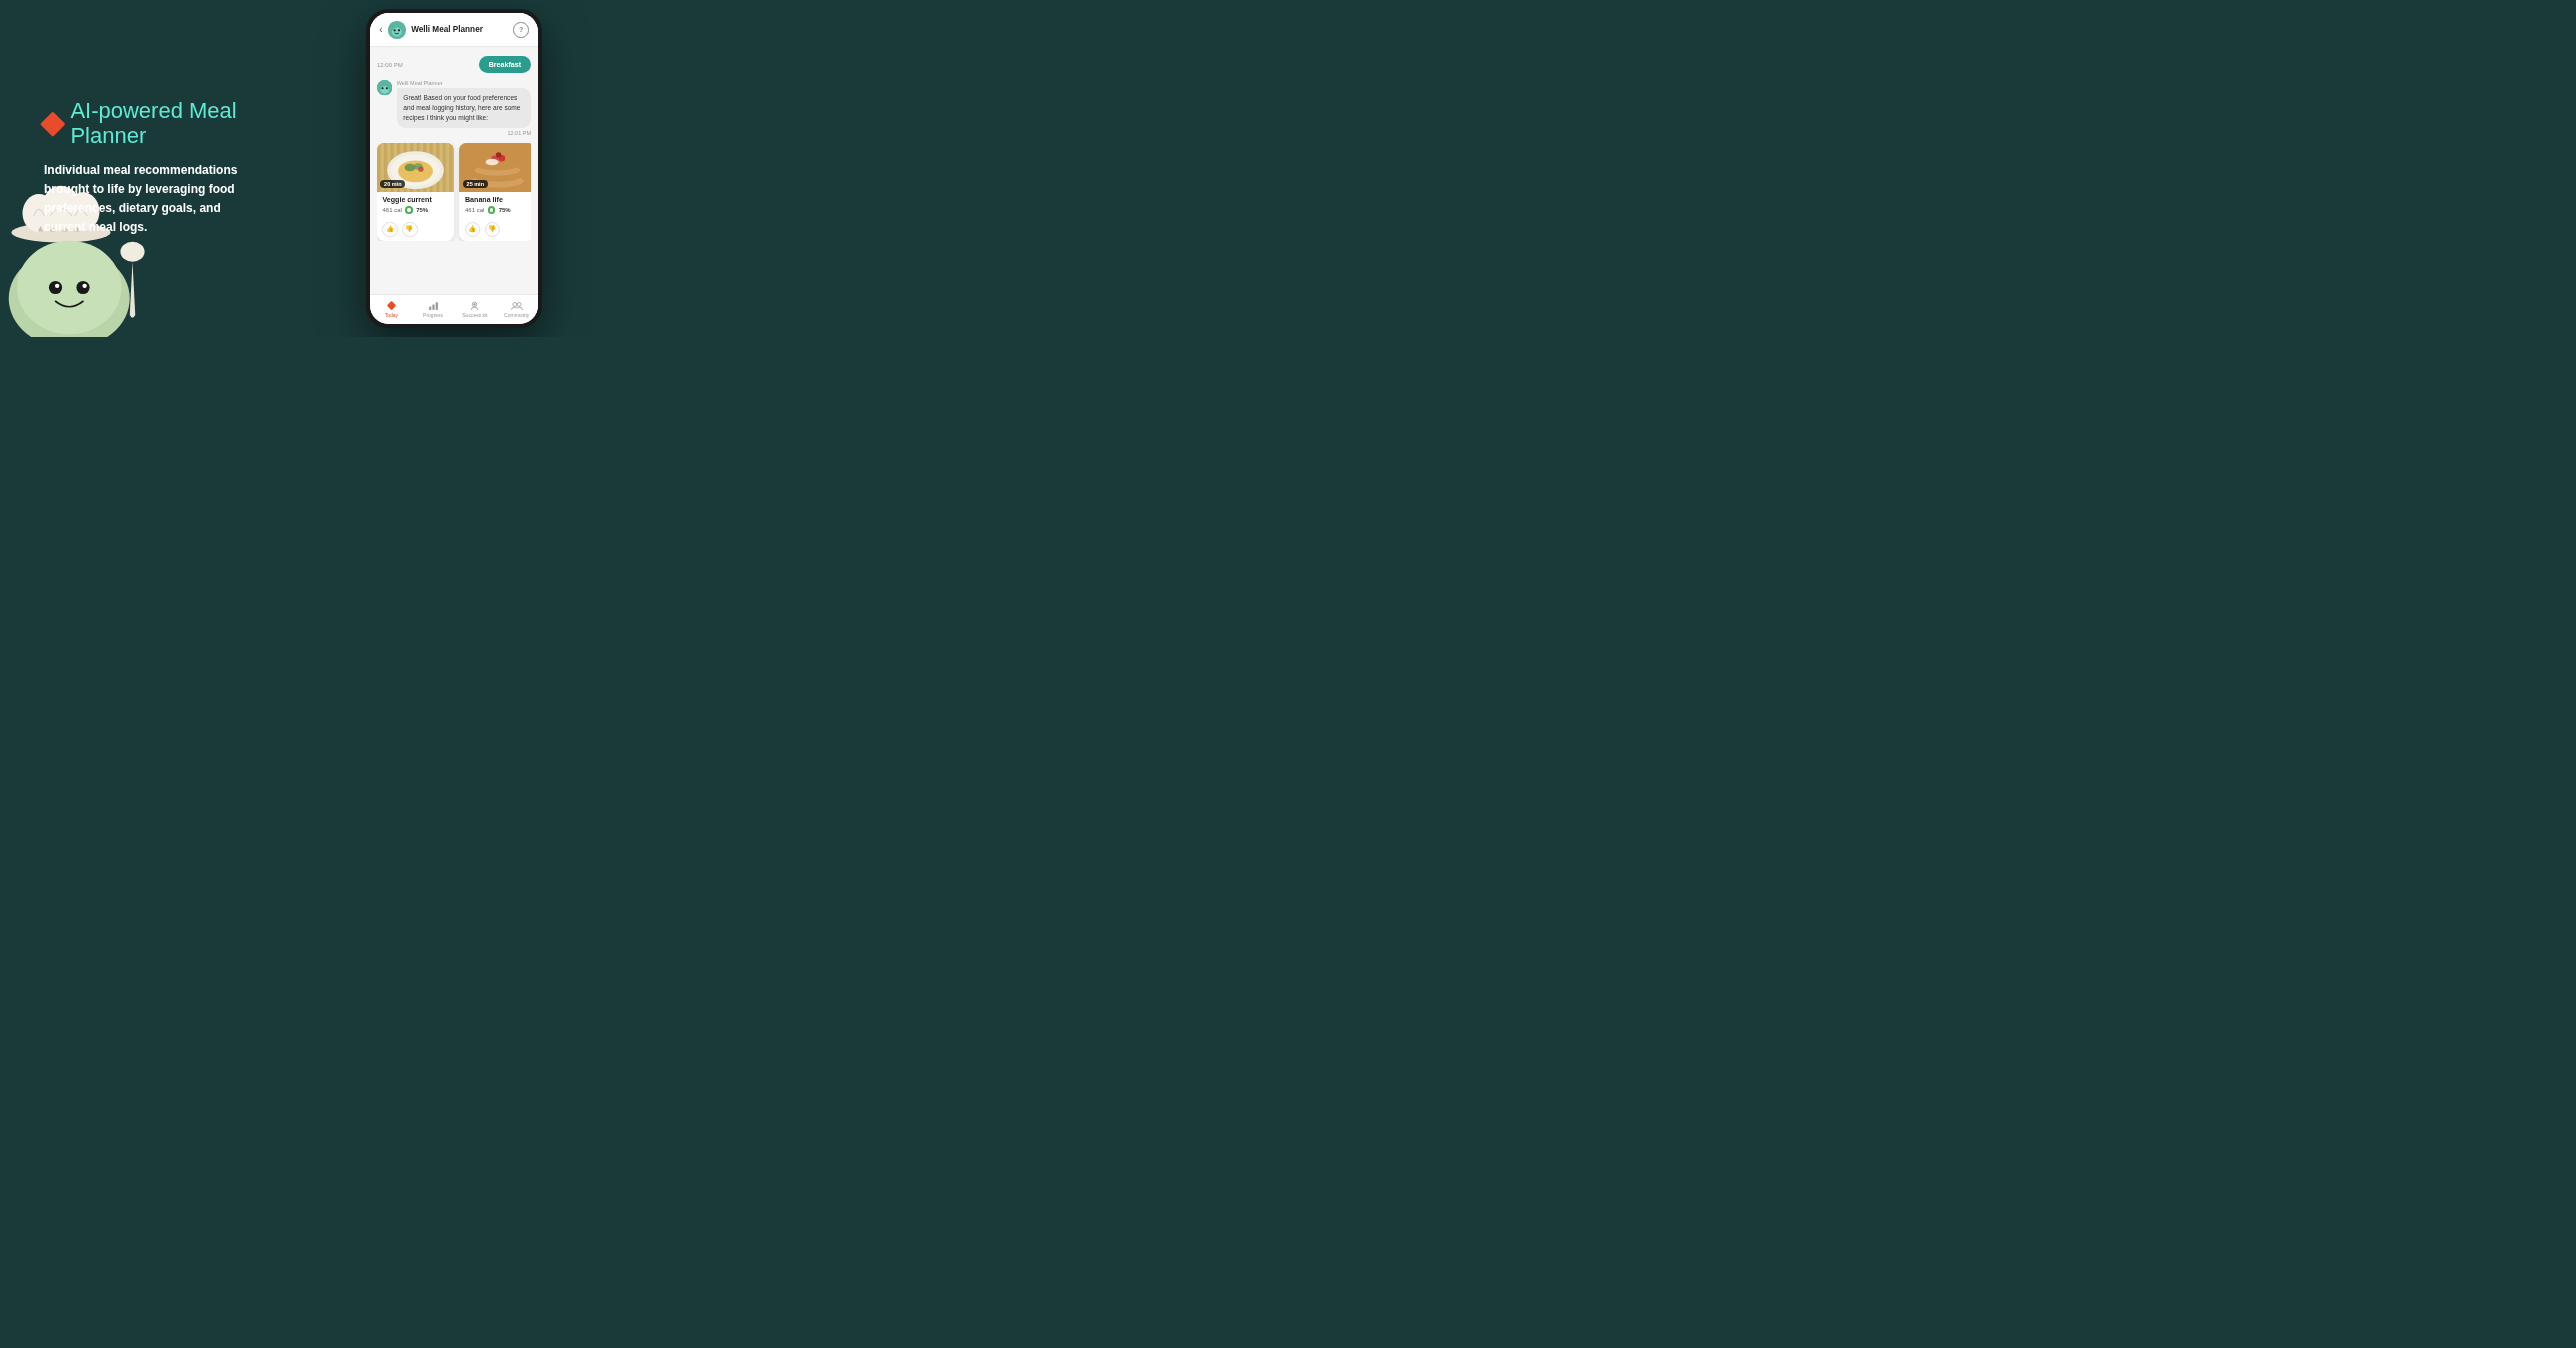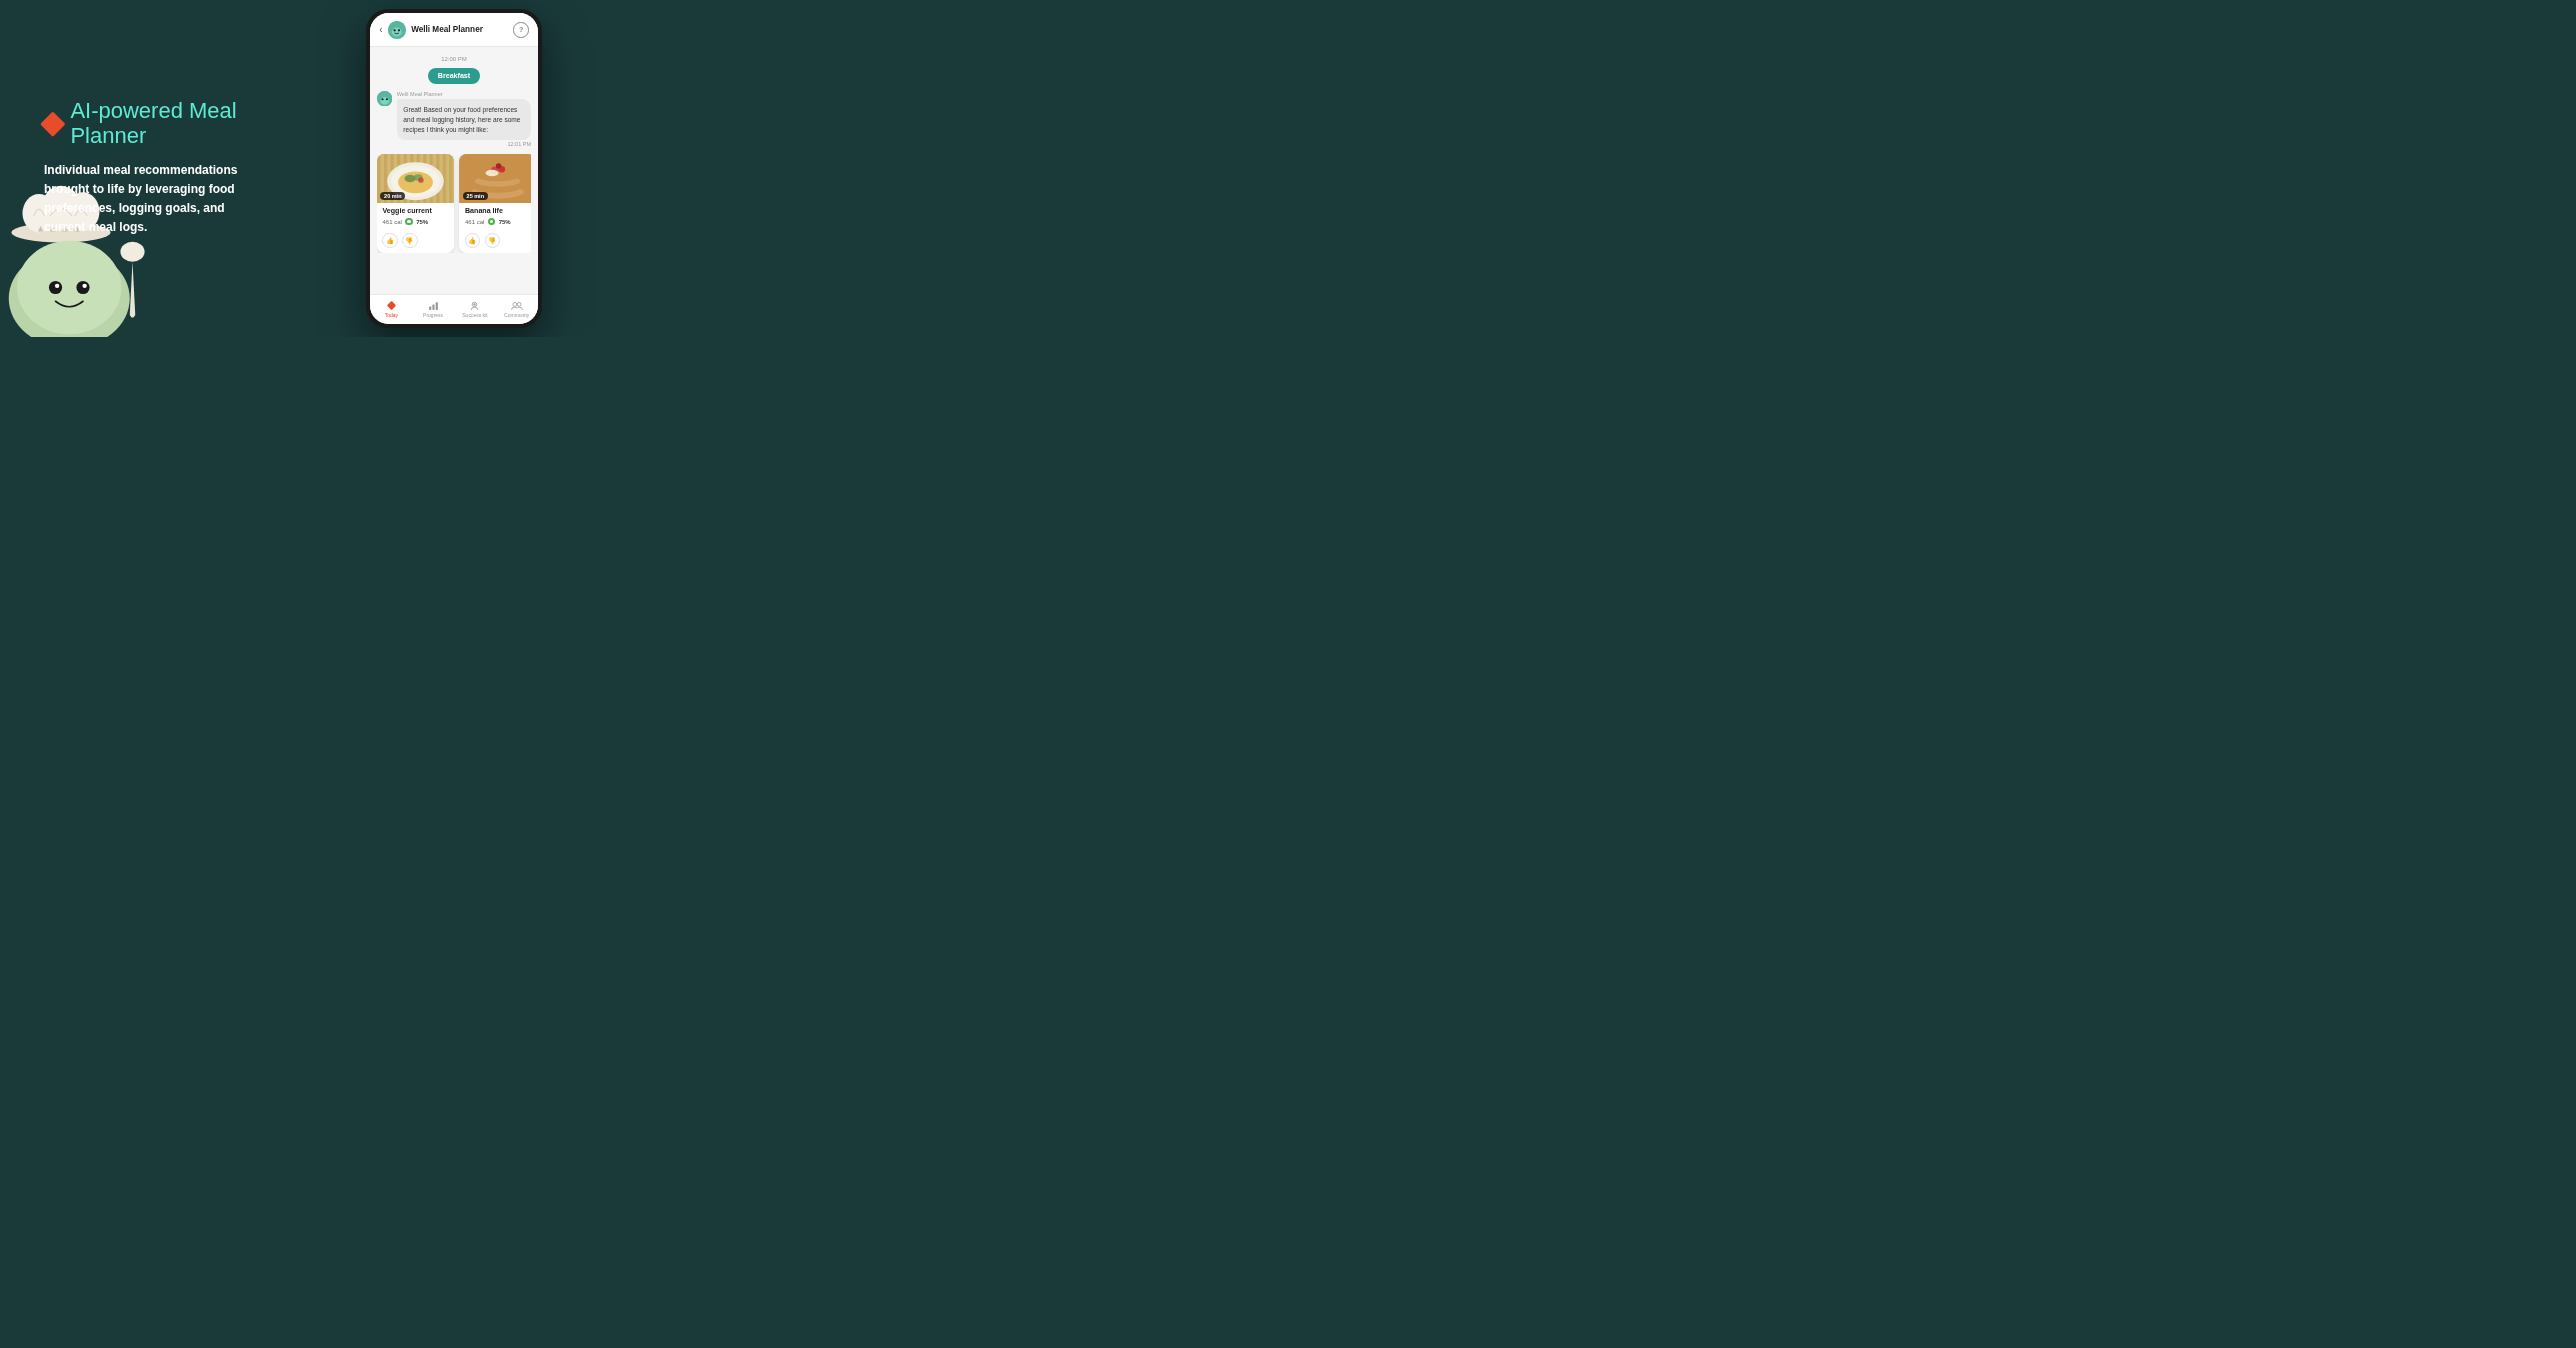--- a/index.html
+++ b/index.html
@@ -145,21 +145,20 @@
       flex-direction: column;
       gap: 6.6px;
     }
 
     
     .time-tag-row {
       display: flex;
       justify-content: space-between;
       align-items: center;
       gap: 5.5px;
-      flex-direction: column;
     }
 
     .time-label {
       font-size: 6px;
       color: #999;
     }
 
     .breakfast-tag {
       background: #2a9d8f;
       color: #fff;
@@ -353,21 +352,21 @@
     }
   </style>
 </head>
 <body>
 
 <div class="left-panel">
   <div class="headline-row">
     <div class="diamond-icon"></div>
     <h1 class="headline-text">AI-powered Meal Planner</h1>
   </div>
-  <p class="description-text">Individual meal recommendations brought to life by leveraging food preferences, logging goals, and current meal logs.</p>
+  <p class="description-text">Individual meal recommendations brought to life by leveraging food preferences, dietary goals, and current meal logs.</p>
 </div>
 
 <svg class="character-svg" width="209" height="231" viewBox="0 0 380 420">
 
   <ellipse cx="140" cy="230" rx="90" ry="18" fill="#e8e0d0"></ellipse>
   <rect x="80" y="200" width="120" height="35" rx="5" fill="#e8e0d0"></rect>
 
   <ellipse cx="100" cy="195" rx="30" ry="35" fill="#f5f0e8"></ellipse>
   <ellipse cx="140" cy="185" rx="35" ry="40" fill="#f5f0e8"></ellipse>
   <ellipse cx="180" cy="192" rx="30" ry="35" fill="#f5f0e8"></ellipse>

